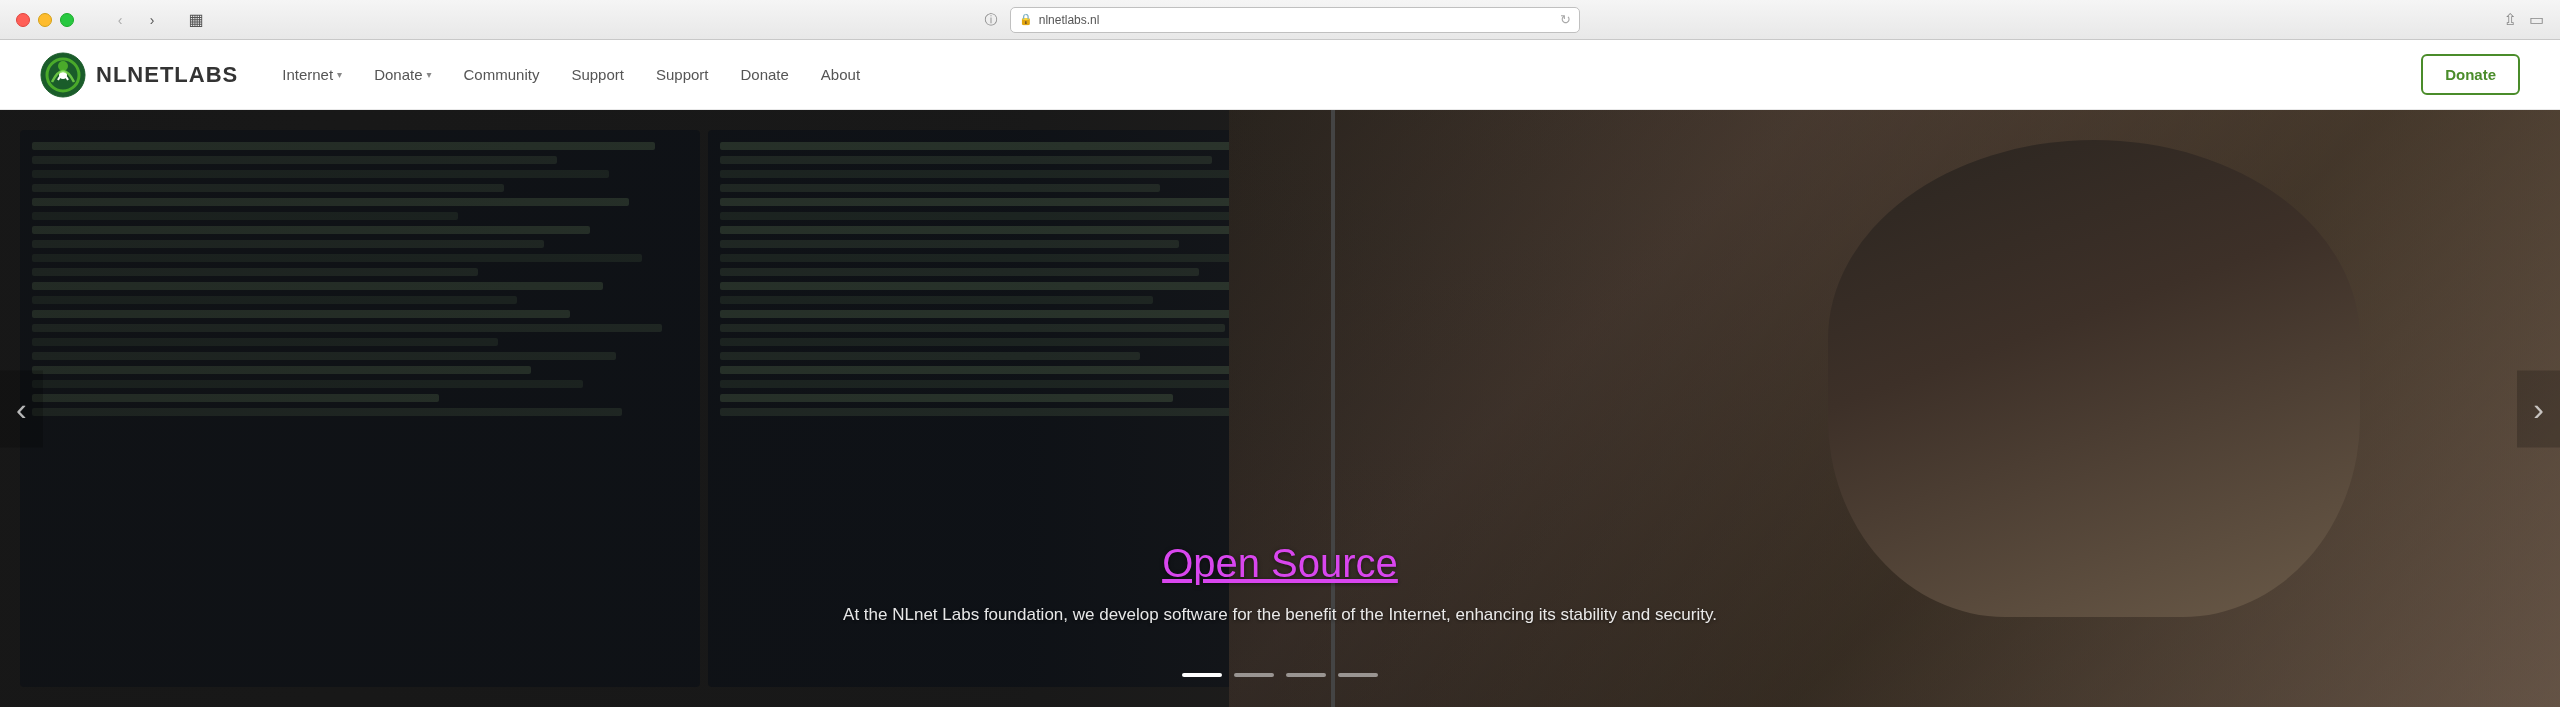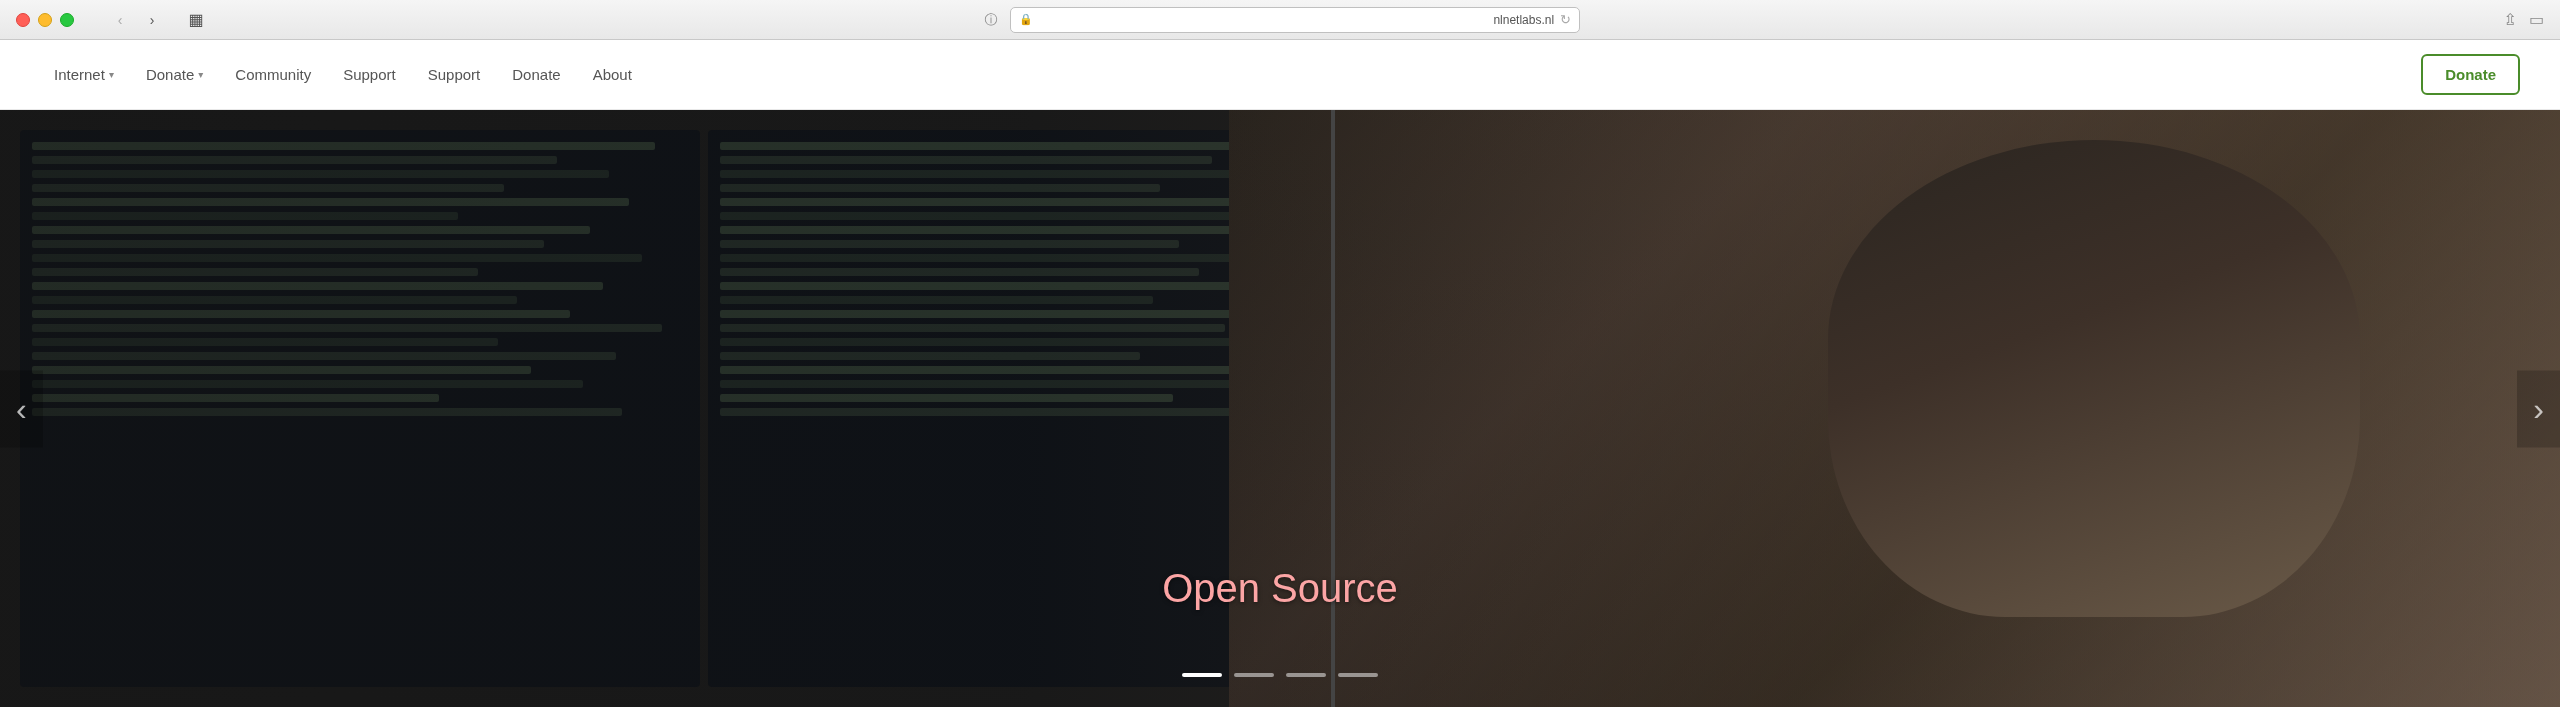--- a/index.html
+++ b/index.html
@@ -102,21 +102,21 @@
       color: #333;
     }
 
     .lock-icon {
       color: #aaa;
       font-size: 11px;
     }
 
     .url-text {
       flex: 1;
-      text-align: right;
+      text-align: left;
       color: #555;
       font-size: 12px;
     }
 
     .reload-btn {
       color: #aaa;
       font-size: 13px;
       cursor: pointer;
     }
 
@@ -336,23 +336,24 @@
       left: 50%;
       transform: translateX(-50%);
       text-align: center;
       z-index: 10;
       width: 900px;
     }
 
     .hero-title {
       font-size: 40px;
       font-weight: 400;
-      color: #fca5a5;
+      color: #d946ef;
       margin-bottom: 16px;
       text-shadow: 0 1px 4px rgba(0,0,0,0.5);
+      text-decoration: underline;
     }
 
     .hero-subtitle {
       font-size: 17px;
       color: rgba(255,255,255,0.9);
       line-height: 1.5;
       text-shadow: 0 1px 3px rgba(0,0,0,0.5);
     }
 
     
@@ -405,20 +406,32 @@
 
   <div class="window-controls-right">
     <span style="font-size:16px;">⇫</span>
     <span style="font-size:16px;">▭</span>
   </div>
 </div>
 
 <div class="website">
 
   <nav class="navbar">
+    <div class="logo-container">
+
+      <svg class="logo-icon" viewBox="0 0 46 46">
+        <circle cx="23" cy="23" r="22" fill="#1a5c2a" stroke="#1a5c2a" stroke-width="1"></circle>
+        <circle cx="23" cy="23" r="16" fill="none" stroke="#4aaa2a" stroke-width="3"></circle>
+        <circle cx="23" cy="14" r="5" fill="#4aaa2a"></circle>
+        <path d="M18 28 Q23 18 28 28" fill="none" stroke="#ffffff" stroke-width="2"></path>
+        <circle cx="23" cy="23" r="4" fill="white"></circle>
+        <path d="M12 30 Q23 8 34 30" fill="none" stroke="#7adc4a" stroke-width="2.5" opacity="0.8"></path>
+      </svg>
+      <span class="logo-text">NLNETLABS</span>
+    </div>
 
     <div class="nav-links">
       <a class="nav-item">
         <span>Internet</span>
         <span class="chevron">▾</span>
       </a>
       <a class="nav-item">
         <span>Donate</span>
         <span class="chevron">▾</span>
       </a>
@@ -502,20 +515,21 @@
     <button class="hero-nav-left">
       <span>‹</span>
     </button>
 
     <button class="hero-nav-right">
       <span>›</span>
     </button>
 
     <div class="hero-text">
       <h1 class="hero-title">Open Source</h1>
+      <p class="hero-subtitle">At the NLnet Labs foundation, we develop software for the benefit of the Internet, enhancing its stability and security.</p>
     </div>
 
     <div class="slide-indicators">
       <div class="slide-dot active"></div>
       <div class="slide-dot"></div>
       <div class="slide-dot"></div>
       <div class="slide-dot"></div>
     </div>
 
   </section>

